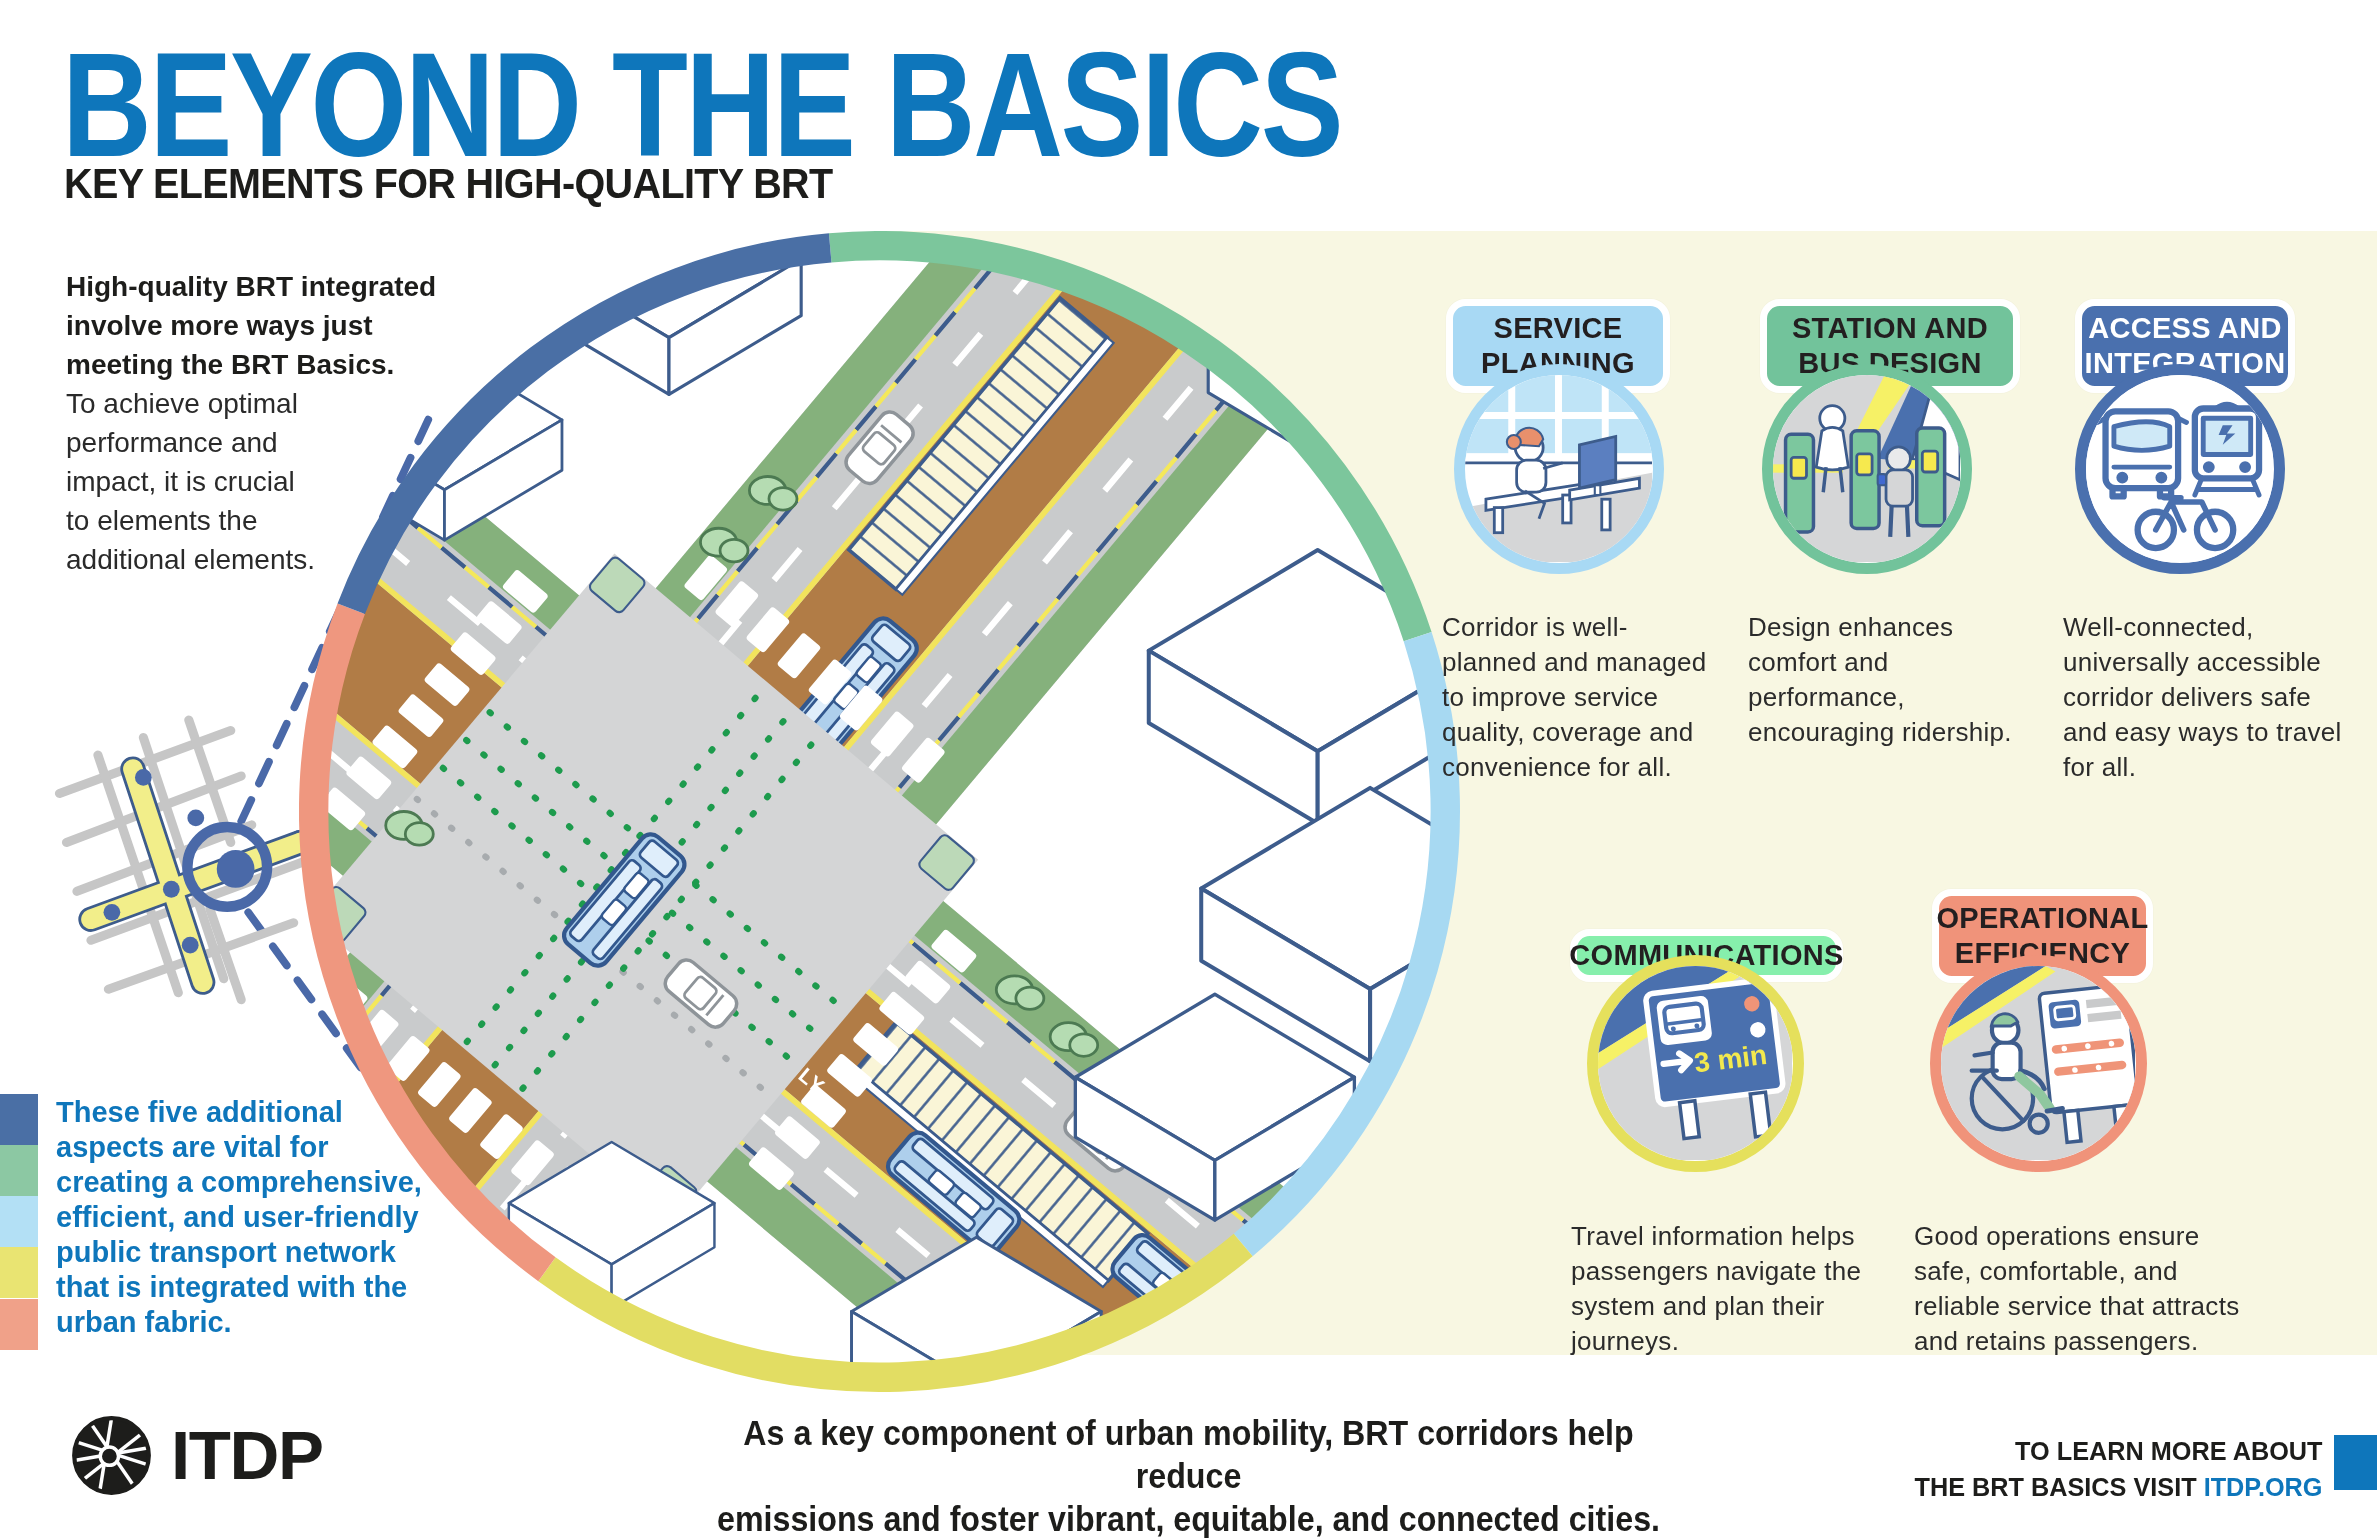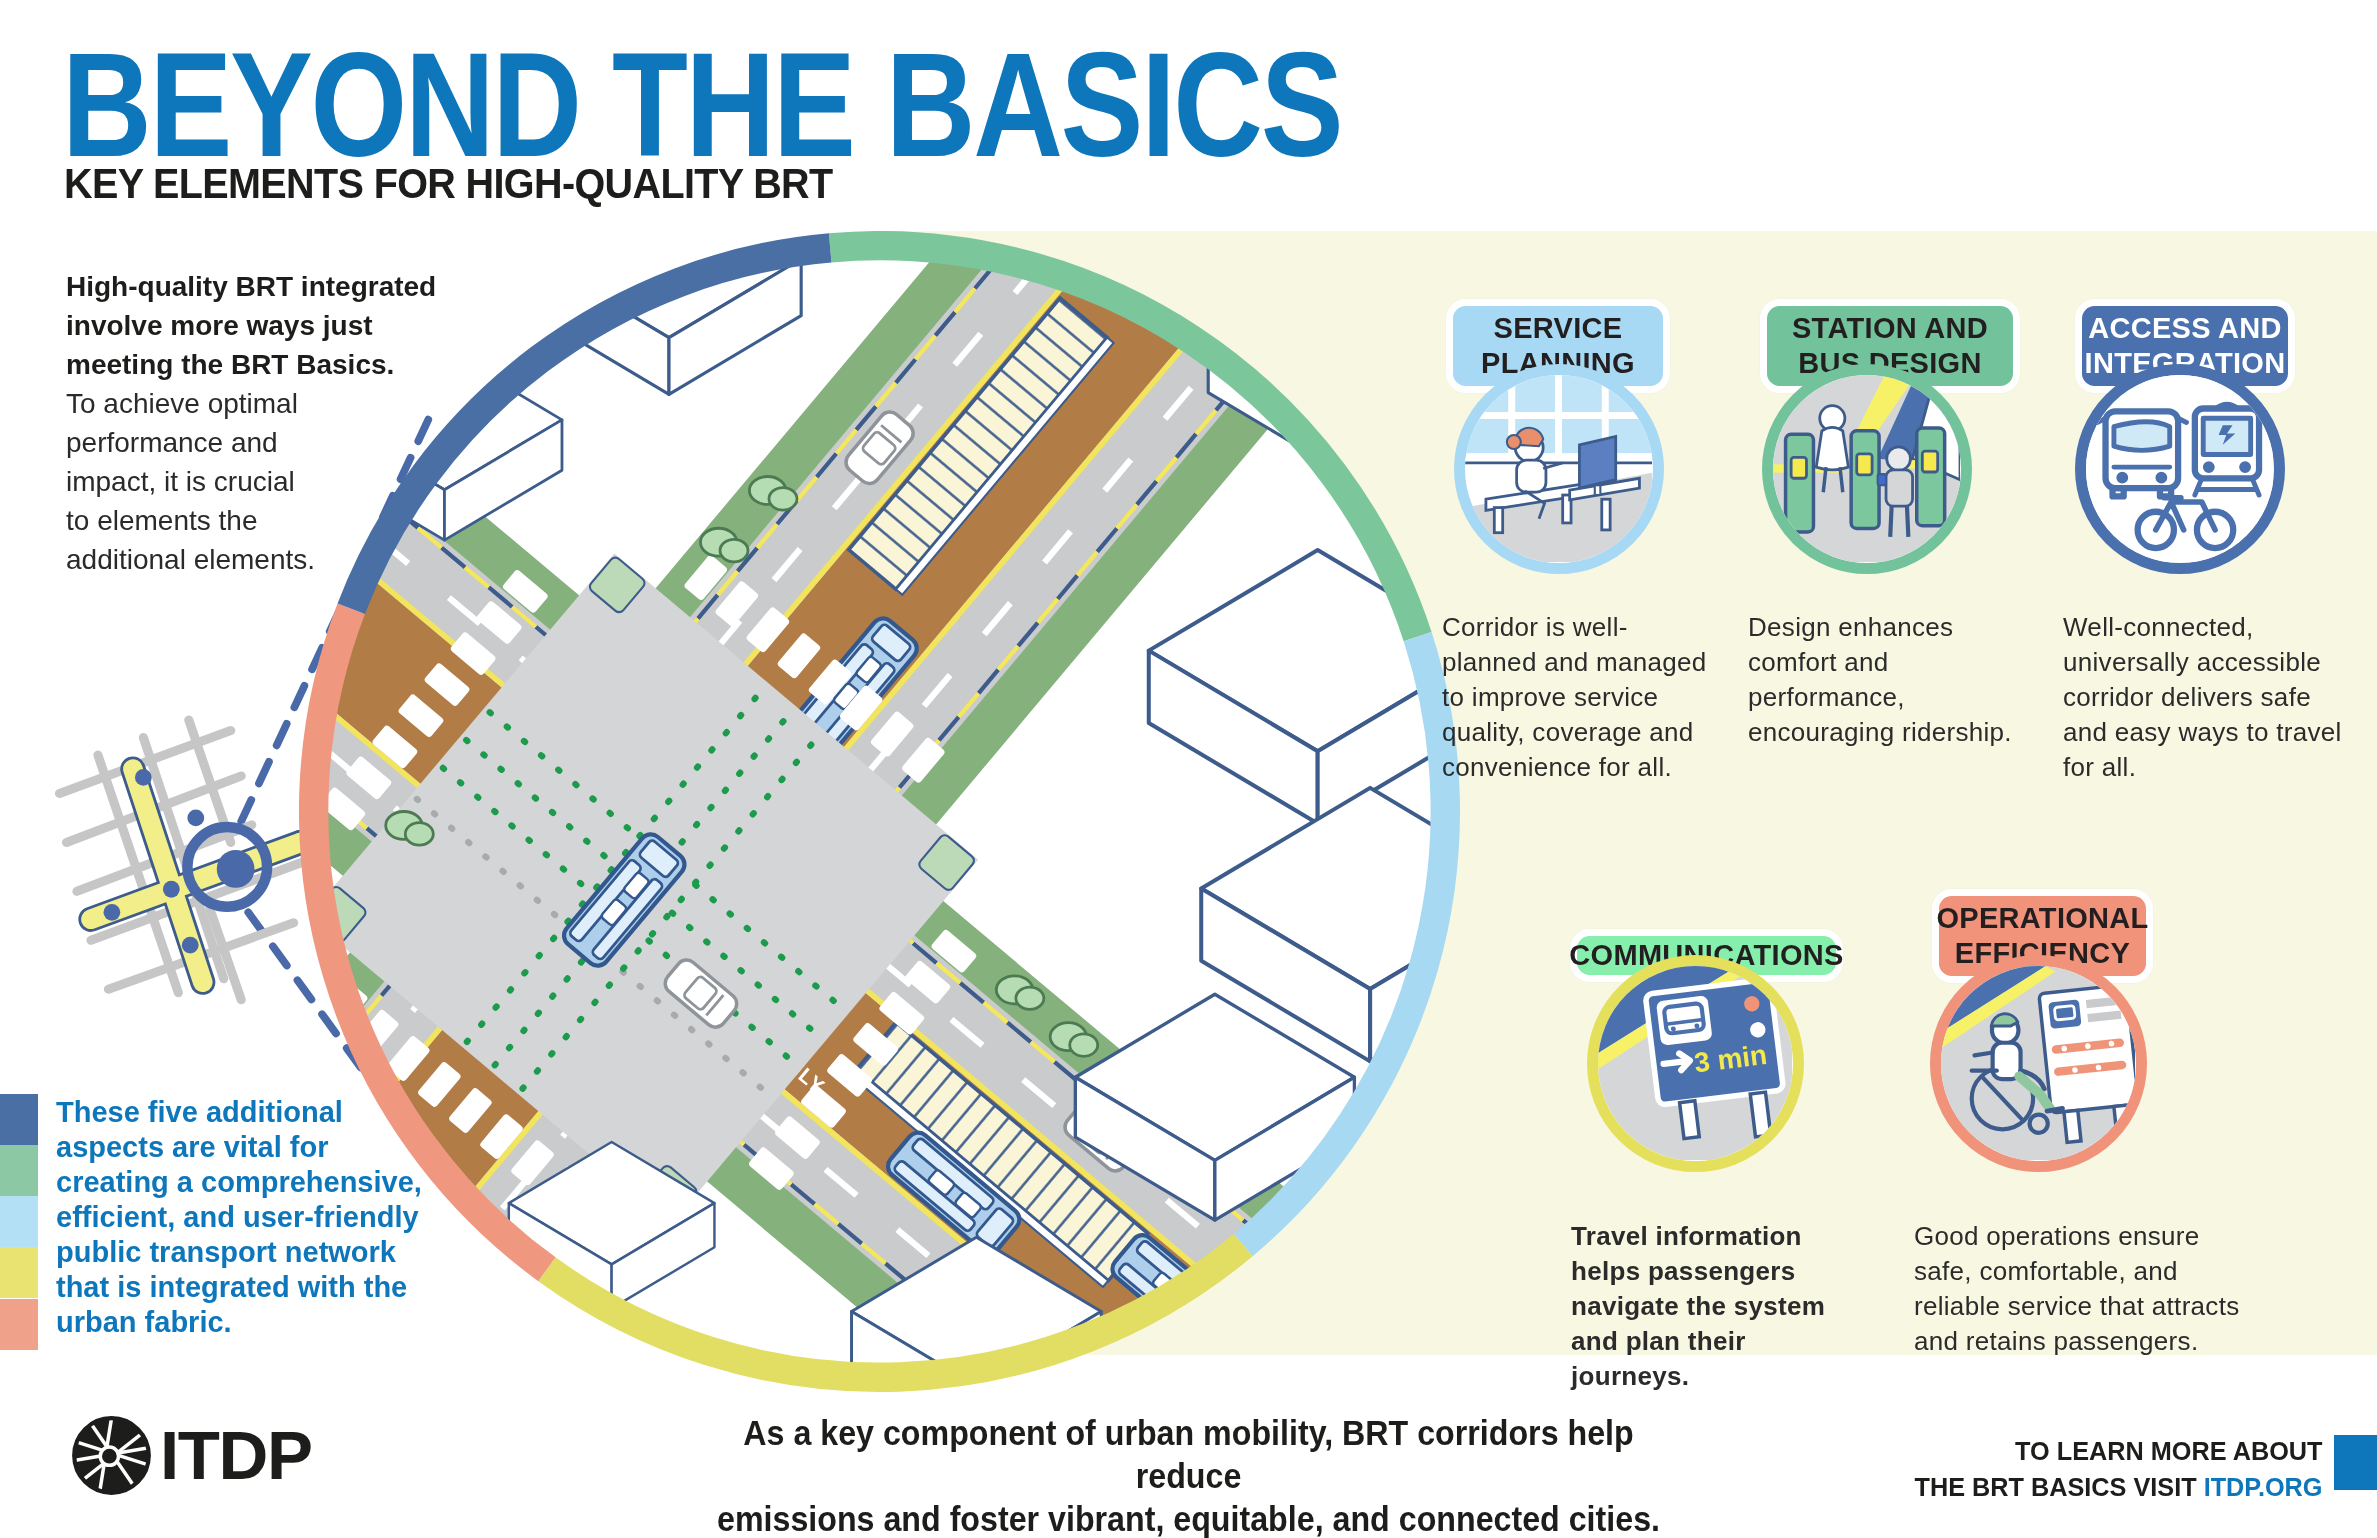--- a/index.html
+++ b/index.html
@@ -33,21 +33,21 @@
   .card-desc { position:absolute; font-size:26px; line-height:35px; letter-spacing:0.3px; color:#2b2b2b; }
 
   
   #statement { left:664px; top:1411px; width:1049px; text-align:center; font-weight:bold;
     font-size:35px; line-height:43px; color:#1d1d1b; transform:scaleX(0.92); transform-origin:center top; }
   #learnmore { right:55px; top:1433px; text-align:right; font-weight:bold; font-size:26.6px;
     line-height:36px; color:#1d1d1b; transform:scaleX(0.95); transform-origin:right top; }
   #learnmore .lnk { color:#0e76bb; }
   #bluesq { right:0; top:1435px; width:43px; height:55px; background:#0e76bb; }
   #logo { left:70px; top:1414px; display:flex; align-items:center; }
-  #logo-text { font-size:69px; font-weight:bold; color:#1d1d1b; letter-spacing:-1.4px; margin-left:7px; }
+  #logo-text { font-size:69px; font-weight:bold; color:#1d1d1b; letter-spacing:-1.4px; margin-left:18px; }
 
   svg text.bus-only { font-family:"Liberation Sans",sans-serif; font-weight:bold;
     font-size:30px; fill:#ffffff; letter-spacing:1px; text-anchor:middle; }
   svg text.sign-min { font-family:"Liberation Sans",sans-serif; font-weight:bold;
     font-size:40px; fill:#f3e94e; }
 </style>
 </head>
 <body>
 
 <div id="panel" class="abs"></div>
@@ -445,21 +445,21 @@
       </g>
       <circle cx="228" cy="62" r="11" fill="#ef9478"></circle>
       <circle cx="232" cy="100" r="11" fill="#ffffff"></circle>
       <path d="M92,132 l36,0 m-12,-12 l14,12 -14,12" stroke="#ffffff" stroke-width="9" fill="none" stroke-linecap="round" stroke-linejoin="round"></path>
       <text class="sign-min" x="136" y="150">3 min</text>
       <rect x="108" y="190" width="22" height="52" fill="#ffffff" stroke="#3d5c8c" stroke-width="5"></rect>
       <rect x="210" y="190" width="22" height="62" fill="#ffffff" stroke="#3d5c8c" stroke-width="5"></rect>
     </g>
   </svg>
 </div>
-<div class="card-desc" style="left:1571px;top:1219px;width:294px;font-weight:bold;">Travel information helps passengers navigate the system and plan their journeys.</div>
+<div class="card-desc" style="left:1571px;top:1219px;width:294px;">Travel information helps passengers navigate the system and plan their journeys.</div>
 
 <div class="badge" style="left: 1932px; top: 861px; width: 221px; height: 94px; background: rgb(240, 147, 122);">
   <span>OPERATIONAL</span>
   <span>EFFICIENCY</span>
 </div>
 <div class="card-circle" style="left:1930px;top:955px;width:217px;height:217px;border:11.2px solid #f0937a;">
   <svg width="194" height="194" viewBox="0 0 278 278">
     <rect width="278" height="278" fill="#d5d6d7"></rect>
     <polygon points="0,0 150,0 0,95" fill="#4a70ae"></polygon>
     <polygon points="0,95 150,0 164,8 0,118" fill="#f6f166"></polygon>

